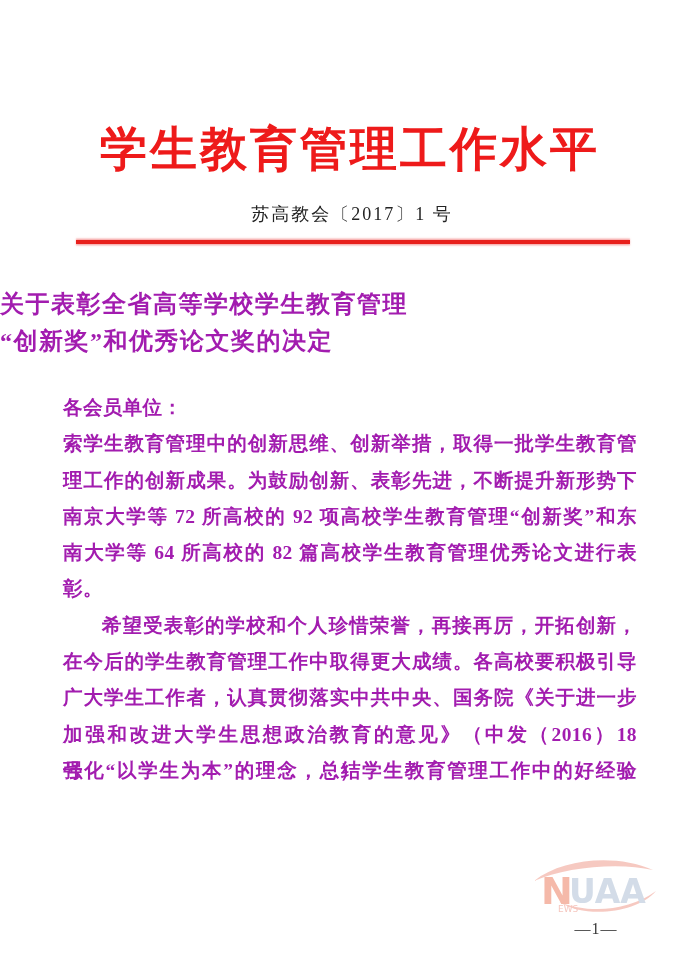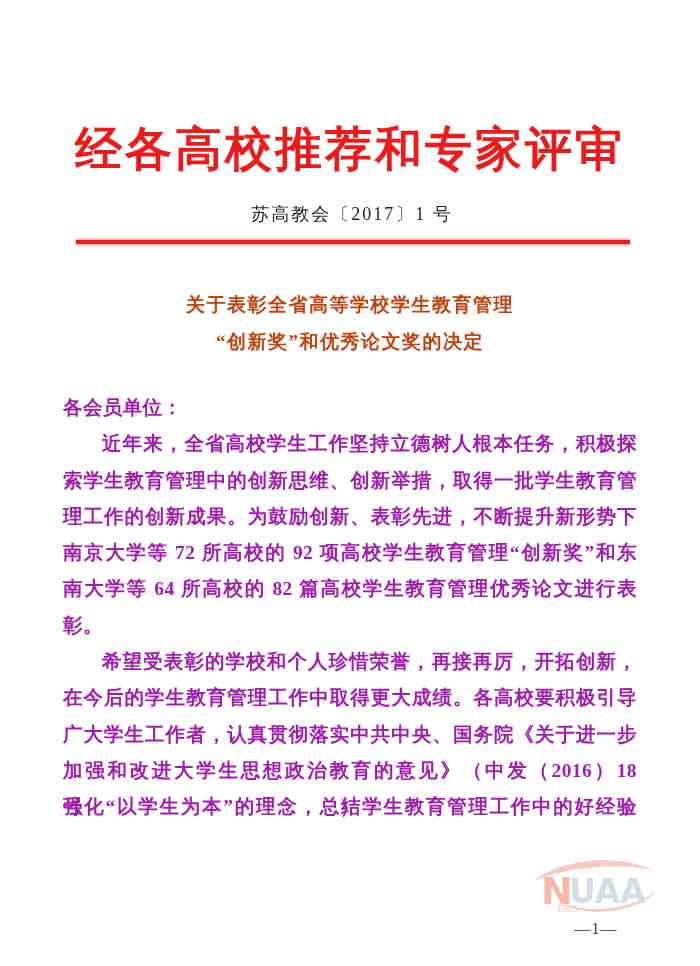--- a/index.html
+++ b/index.html
@@ -16,22 +16,22 @@
   .doc-number {
     position:absolute; top:202px; left:4px; right:0; text-align:center;
     font-size:18px; letter-spacing:2px; color:#232323; white-space:nowrap;
   }
   .red-rule {
     position:absolute; top:240px; left:76px; right:70px; height:4px;
     background:#e8201c;
     box-shadow:0 1.5px 1.5px rgba(240,110,110,0.55), 0 -1.5px 1.5px rgba(240,110,110,0.55);
   }
   .doc-title {
-    position:absolute; top:286px; left:0; right:0; text-align:center;
-    font-size:19px; font-weight:bold; color:#c2410c;
+    position:absolute; top:286px; left:0; right:0; text-align:left;
+    font-size:24px; font-weight:bold; color:#a21caf;
     line-height:37px; letter-spacing:1.5px; white-space:nowrap;
   }
   .body-text {
     position:absolute; top:390px; left:63px; width:574px;
     font-size:19.5px; color:#a21caf;font-weight:bold;
   }
   .line {
     height:36.3px; line-height:36.3px;
     text-align:justify; text-align-last:justify;
     letter-spacing:0.4px; overflow:visible;
@@ -45,35 +45,34 @@
   .page-number {
     position:absolute; top:920px; left:566px; width:60px; text-align:center;
     font-size:16px; color:#3a3a3a; letter-spacing:1px; white-space:nowrap;
   }
 </style>
 </head>
 <body>
 
 <div class="page">
 
-  <div class="org-title">经各高校推荐和专家评审</div>
+  <div class="org-title">学生教育管理工作水平</div>
 
   <div class="doc-number">苏高教会〔2017〕1 号</div>
 
   <div class="red-rule"></div>
 
   <div class="doc-title">
     <div>关于表彰全省高等学校学生教育管理</div>
     <div>“创新奖”和优秀论文奖的决定</div>
   </div>
 
   <div class="body-text">
     <div class="line plain">各会员单位：</div>
 
-    <div class="line ind">近年来，全省高校学生工作坚持立德树人根本任务，积极探</div>
     <div class="line">索学生教育管理中的创新思维、创新举措，取得一批学生教育管</div>
     <div class="line">理工作的创新成果。为鼓励创新、表彰先进，不断提升新形势下</div>
     <div class="line">南京大学等 72 所高校的 92 项高校学生教育管理“创新奖”和东</div>
     <div class="line">南大学等 64 所高校的 82 篇高校学生教育管理优秀论文进行表</div>
     <div class="line plain">彰。</div>
 
     <div class="line ind">希望受表彰的学校和个人珍惜荣誉，再接再厉，开拓创新，</div>
     <div class="line">在今后的学生教育管理工作中取得更大成绩。各高校要积极引导</div>
     <div class="line">广大学生工作者，认真贯彻落实中共中央、国务院《关于进一步</div>
     <div class="line">加强和改进大学生思想政治教育的意见》（中发（2016）18 号），</div>

